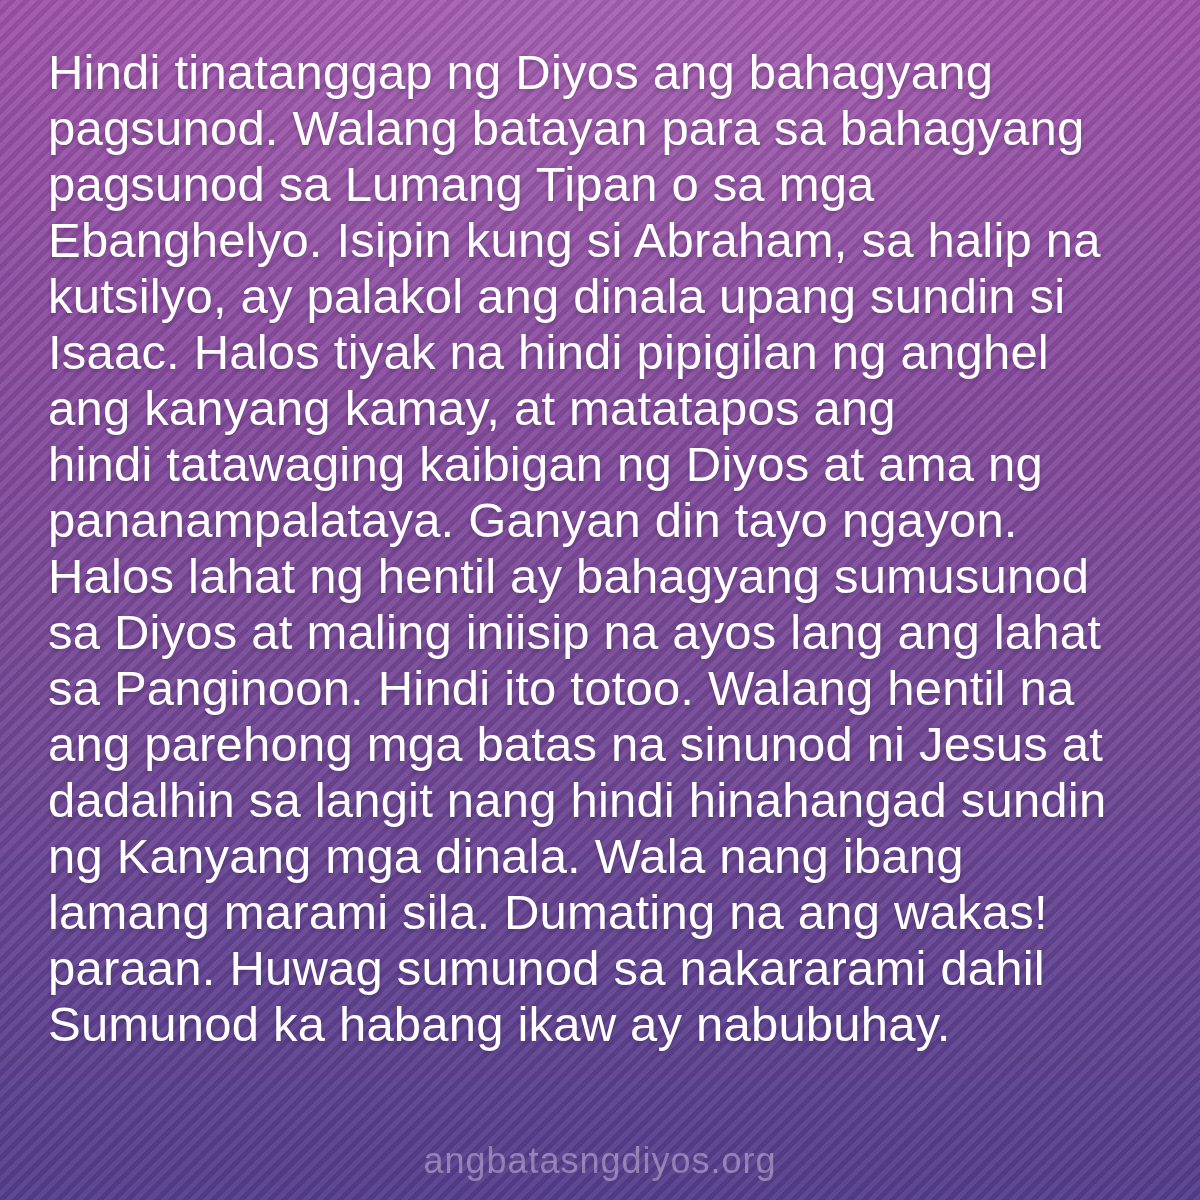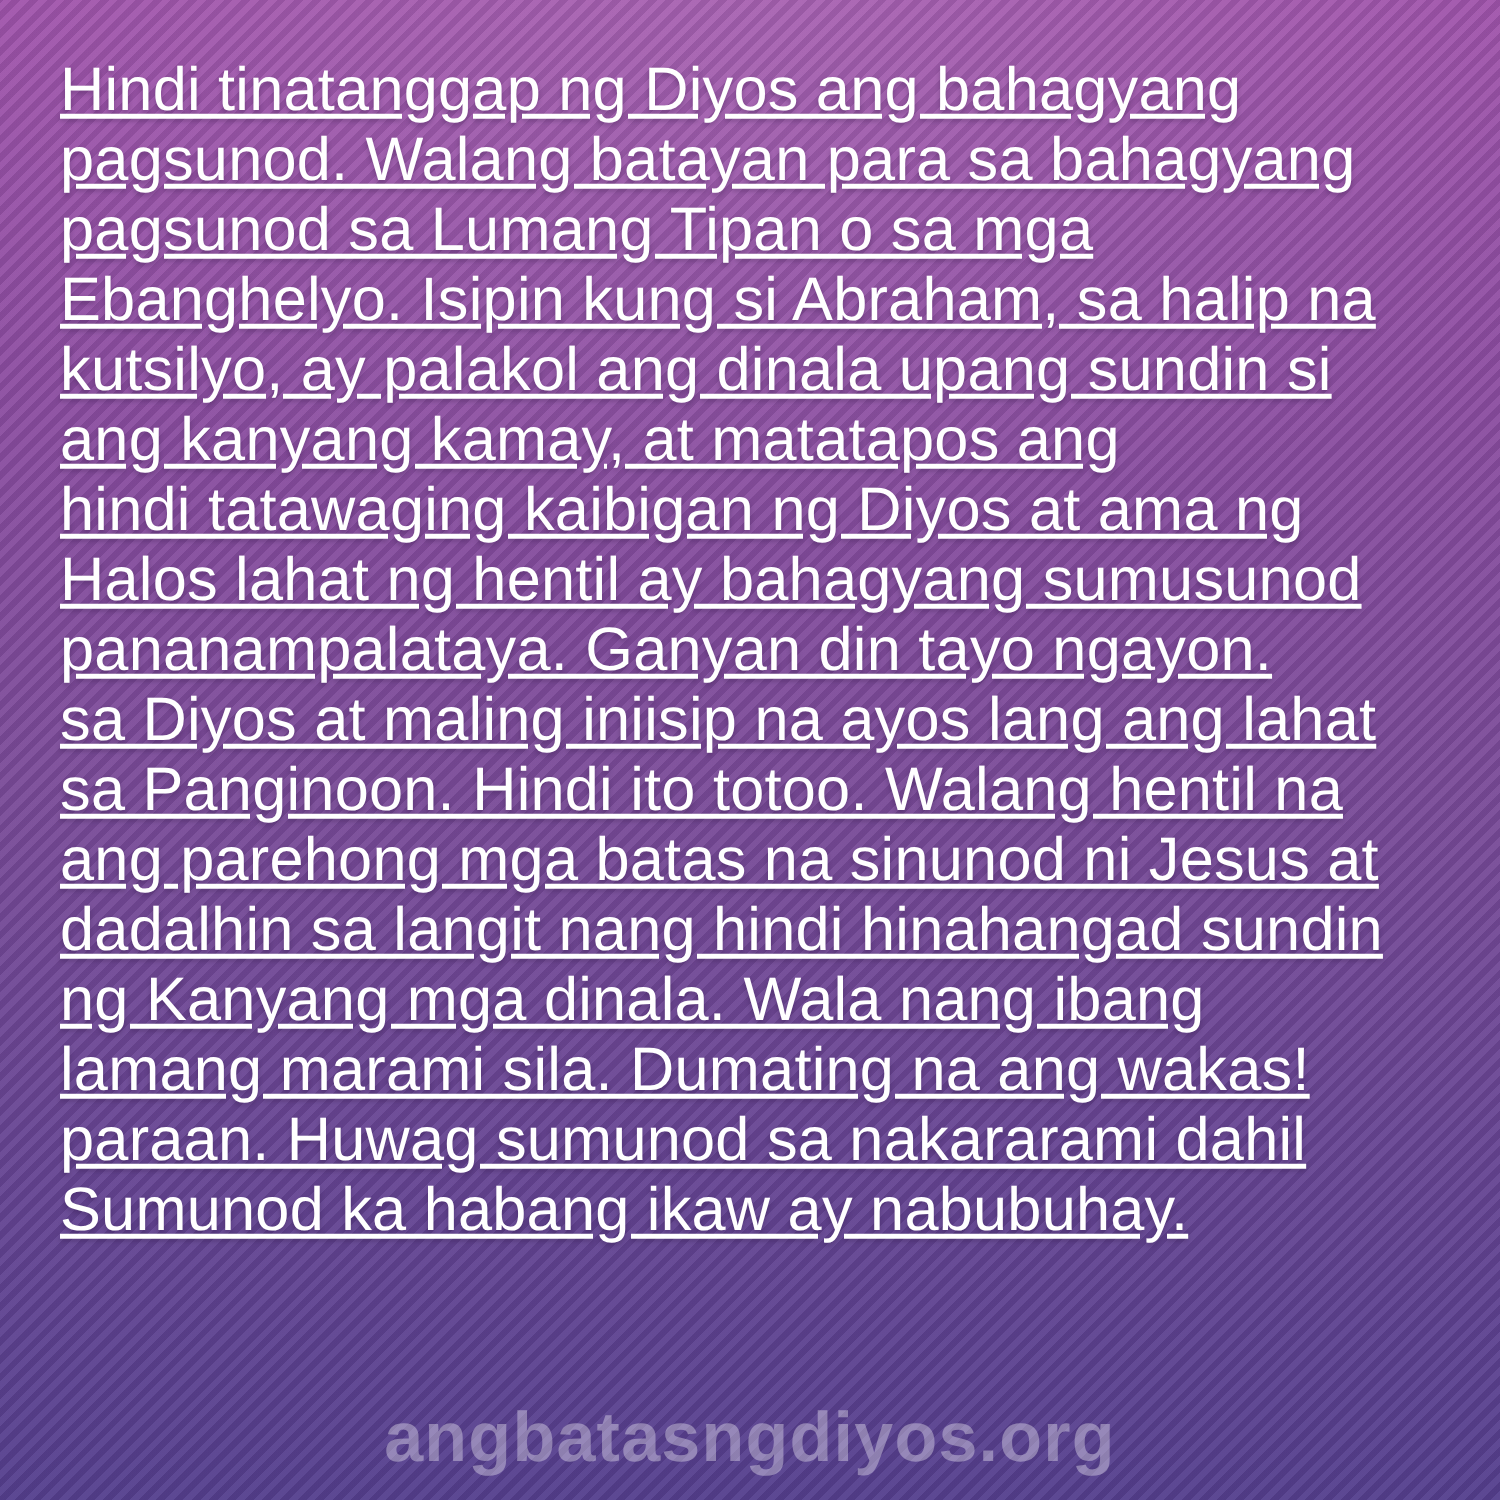--- a/index.html
+++ b/index.html
@@ -40,49 +40,50 @@
     right: 30px;
     z-index: 1;
     color: var(--text, #ffffff);
     font-size: 49px;
     font-weight: 300;
     line-height: 56px;
     letter-spacing: 0.2px;
     text-shadow: 0 2px 4px rgba(40,15,60,0.30);
   }
 
-  .quote .line { white-space: nowrap; text-decoration: underline; }
+  .quote .line { white-space: nowrap; }
 
   .watermark {
     position: absolute;
     left: 0;
     right: 0;
     bottom: 18px;
     z-index: 1;
     text-align: center;
-    font-size: 56px;
-    font-weight: bold;
+    font-size: 36px;
+    font-weight: normal;
     letter-spacing: 1px;
     color: var(--watermark, rgba(255,255,255,0.35));
   }
 </style>
 </head>
 <body>
 
 <div class="canvas">
   <div class="quote">
       <div class="line">Hindi tinatanggap ng Diyos ang bahagyang</div>
       <div class="line">pagsunod. Walang batayan para sa bahagyang</div>
       <div class="line">pagsunod sa Lumang Tipan o sa mga</div>
       <div class="line">Ebanghelyo. Isipin kung si Abraham, sa halip na</div>
       <div class="line">kutsilyo, ay palakol ang dinala upang sundin si</div>
+      <div class="line">Isaac. Halos tiyak na hindi pipigilan ng anghel</div>
       <div class="line">ang kanyang kamay, at matatapos ang</div>
       <div class="line">hindi tatawaging kaibigan ng Diyos at ama ng</div>
+      <div class="line">pananampalataya. Ganyan din tayo ngayon.</div>
       <div class="line">Halos lahat ng hentil ay bahagyang sumusunod</div>
-      <div class="line">pananampalataya. Ganyan din tayo ngayon.</div>
       <div class="line">sa Diyos at maling iniisip na ayos lang ang lahat</div>
       <div class="line">sa Panginoon. Hindi ito totoo. Walang hentil na</div>
       <div class="line">ang parehong mga batas na sinunod ni Jesus at</div>
       <div class="line">dadalhin sa langit nang hindi hinahangad sundin</div>
       <div class="line">ng Kanyang mga dinala. Wala nang ibang</div>
       <div class="line">lamang marami sila. Dumating na ang wakas!</div>
       <div class="line">paraan. Huwag sumunod sa nakararami dahil</div>
       <div class="line">Sumunod ka habang ikaw ay nabubuhay.</div>
     </div>
 

